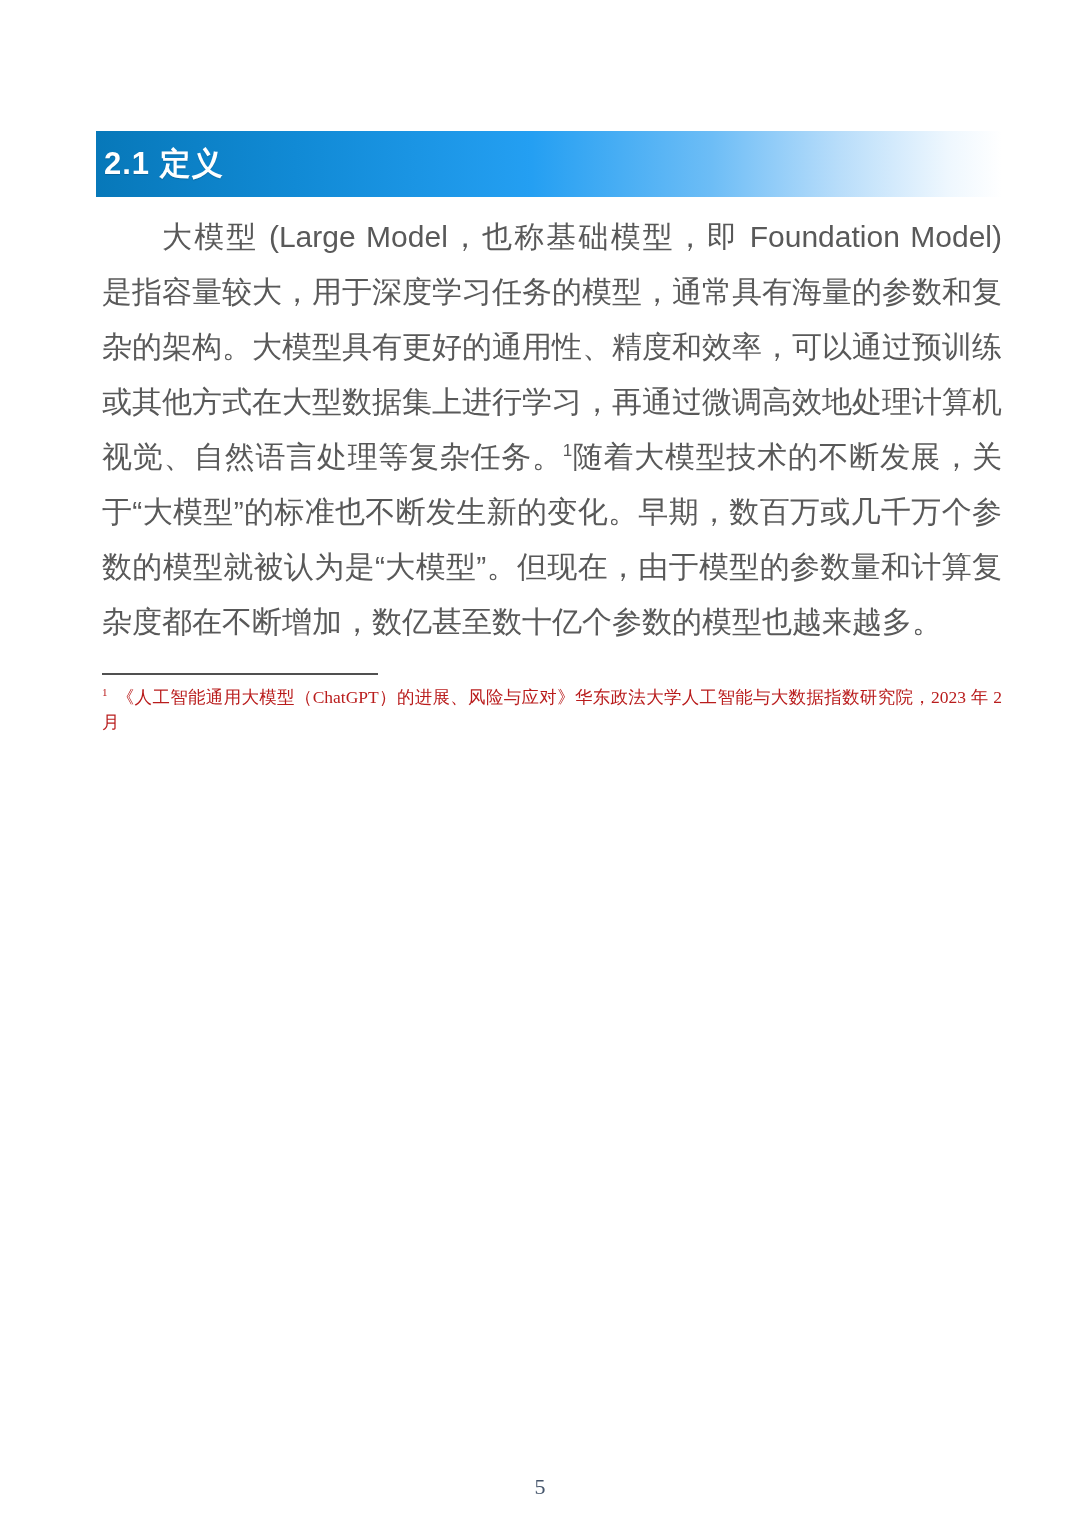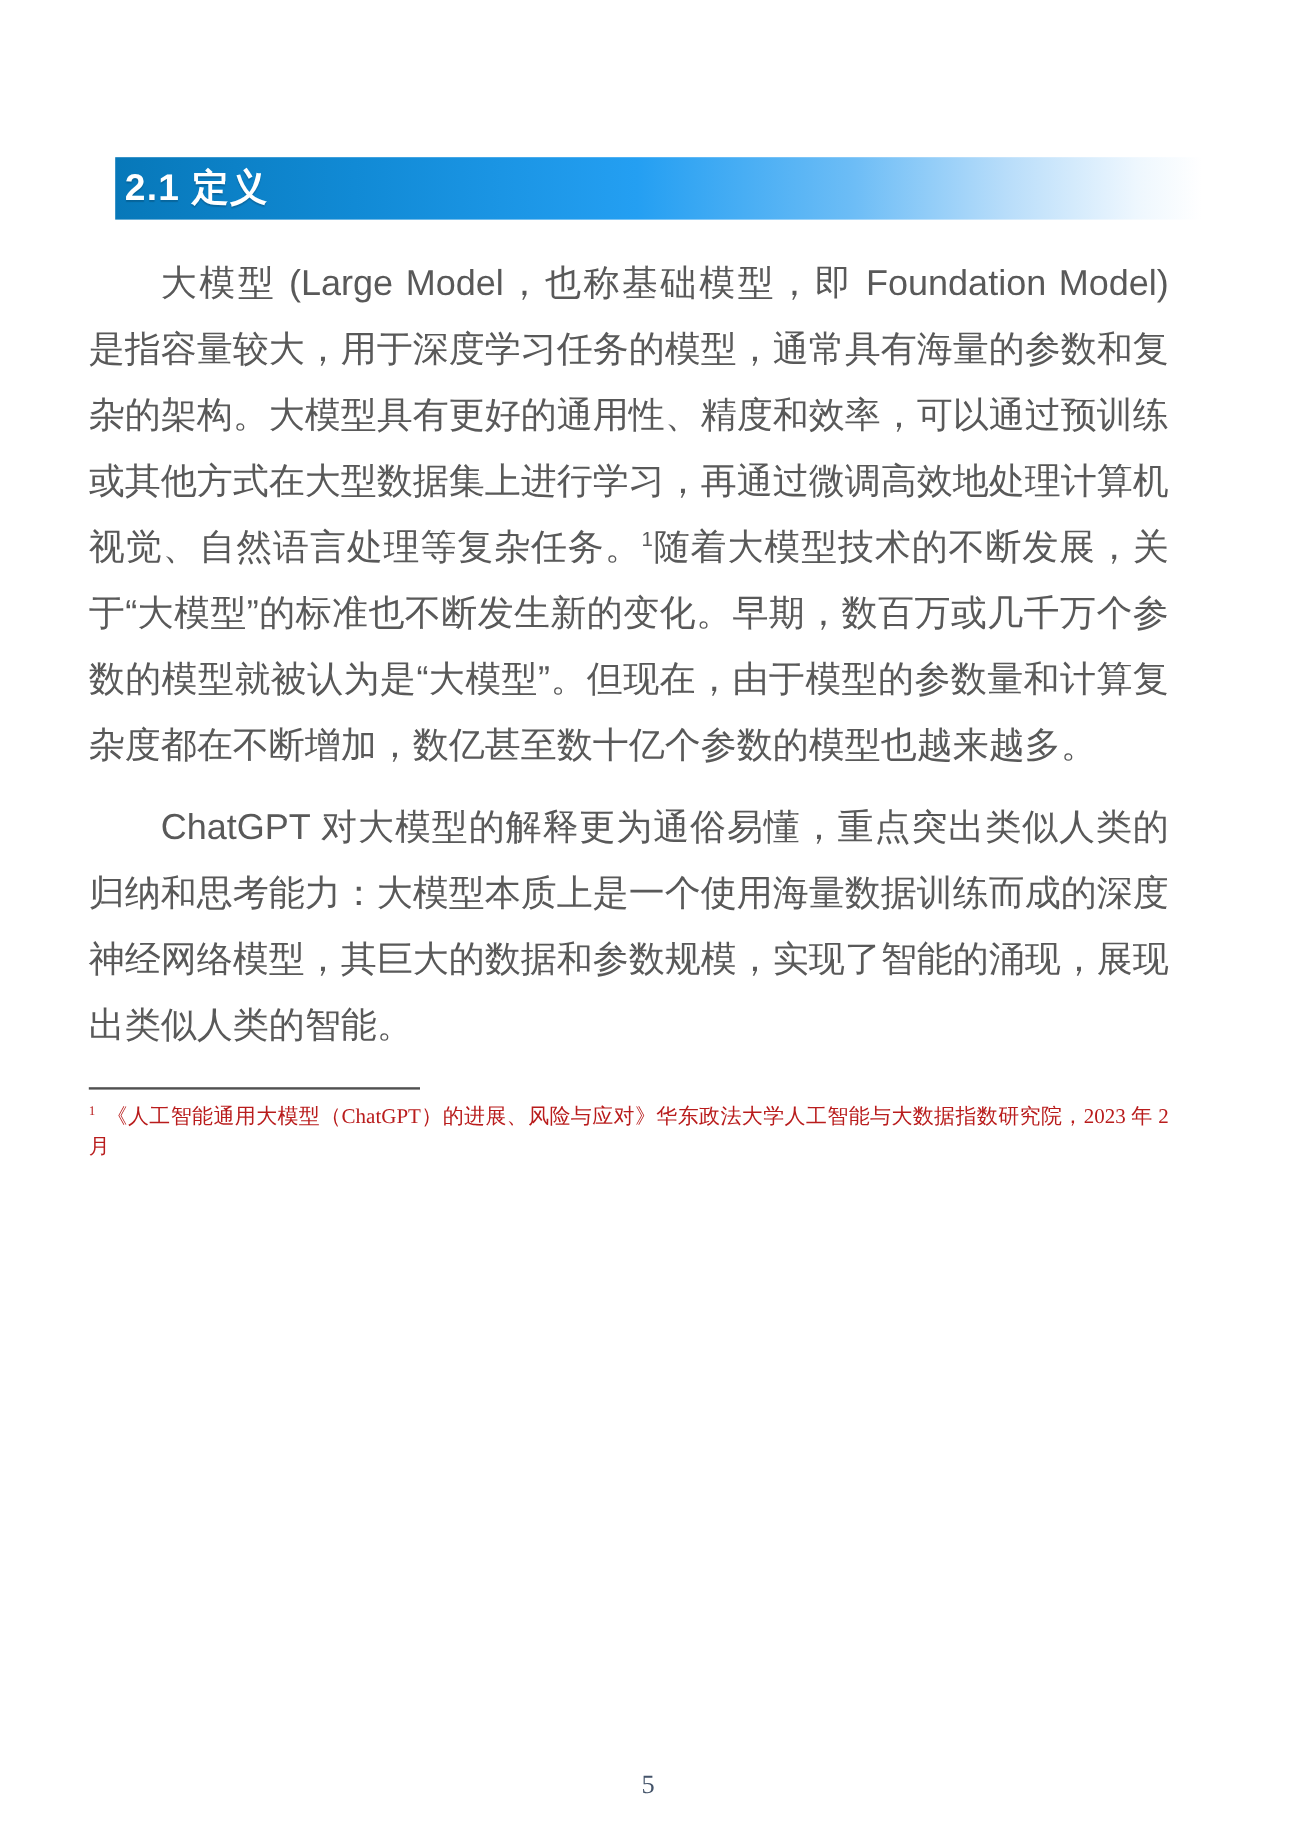--- a/index.html
+++ b/index.html
@@ -9,21 +9,21 @@
     height: 1526px;
     background: #ffffff;
     overflow: hidden;
     font-family: "Liberation Sans", "DejaVu Sans", sans-serif;
   }
   .heading-bar {
     position: absolute;
     left: 96px;
     top: 131px;
     width: 906px;
-    height: 52px;
+    height: 66px;
     display: flex;
     align-items: center;
     background: linear-gradient(to right,
       #0778b9 0%,
       #118ad5 22%,
       #249ff2 48%,
       #6dbdf6 68%,
       #b8ddfa 82%,
       #eef7fe 94%,
       #ffffff 100%);
@@ -32,21 +32,21 @@
     color: #ffffff;
     font-weight: bold;
     font-size: 31px;
     padding-left: 8px;
     letter-spacing: 1px;
     text-shadow: 0 1px 1px rgba(0,0,0,0.18);
     white-space: pre;
   }
   .content {
     position: absolute;
-    left: 74px;
+    left: 102px;
     top: 209px;
     width: 900px;
   }
   .para {
     margin: 0 0 13px 0;
     font-size: 30px;
     line-height: 55px;
     color: #595959;
     text-align: justify;
     text-indent: 2em;
@@ -94,21 +94,20 @@
 <div class="page">
 
   <div class="heading-bar">
     <span class="heading-text">2.1 定义</span>
   </div>
 
   <div class="content">
 
     <p class="para"><span>大模型 (Large Model，也称基础模型，即 Foundation Model) 是指容量较大，用于深度学习任务的模型，通常具有海量的参数和复杂的架构。大模型具有更好的通用性、精度和效率，可以通过预训练或其他方式在大型数据集上进行学习，再通过微调高效地处理计算机视觉、自然语言处理等复杂任务。</span><sup class="body-sup">1</sup><span>随着大模型技术的不断发展，关于“大模型”的标准也不断发生新的变化。早期，数百万或几千万个参数的模型就被认为是“大模型”。但现在，由于模型的参数量和计算复杂度都在不断增加，数亿甚至数十亿个参数的模型也越来越多。</span></p>
 
-    <p class="para">ChatGPT 对大模型的解释更为通俗易懂，重点突出类似人类的归纳和思考能力：大模型本质上是一个使用海量数据训练而成的深度神经网络模型，其巨大的数据和参数规模，实现了智能的涌现，展现出类似人类的智能。</p>
 
 
     <div class="fn-sep"></div>
 
     <p class="footnote"><sup class="fn-marker">1</sup><span>《人工智能通用大模型（ChatGPT）的进展、风险与应对》华东政法大学人工智能与大数据指数研究院，2023 年 2 月</span></p>
 
   </div>
 
   <div class="page-num">5</div>
 

